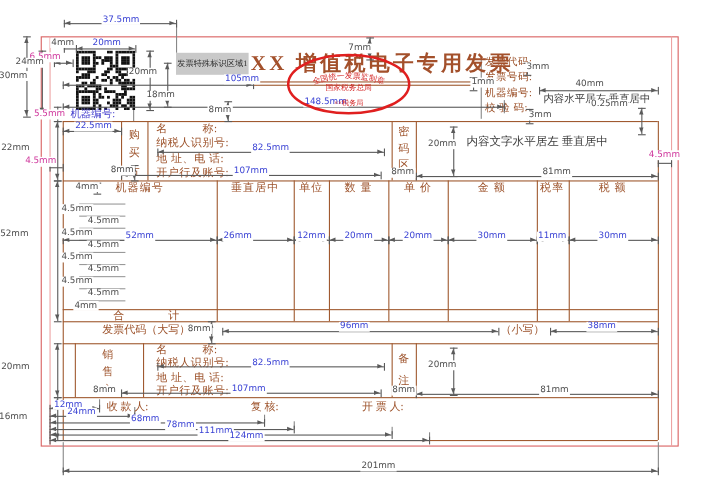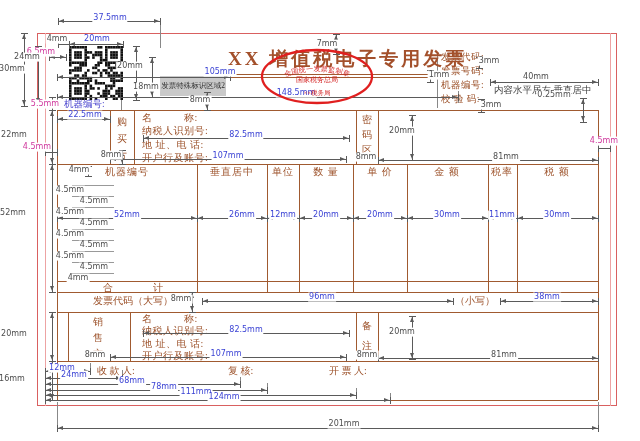--- a/index.html
+++ b/index.html
@@ -277,20 +277,21 @@
     <path id="arcT" d="M 13 40 A 48 22 0 0 1 105 40" fill="none"></path>
     <text font-size="7.2" fill="#d32222" font-family="Liberation Serif,serif">
       <textPath href="#arcT" startOffset="50%" text-anchor="middle">全国统一发票监制章</textPath>
     </text>
     <text x="59" y="35" font-size="7" fill="#d32222" text-anchor="middle" font-family="Liberation Serif,serif">国家税务总局</text>
     <text x="59" y="48" font-size="6.5" fill="#d32222" text-anchor="middle" font-family="Liberation Serif,serif">××税务局</text>
   </svg>
 
   <div class="t" style="left:64px;top:99px;font-size:9.5px;color:#4a45cf;z-index:3">机器编号:</div>
 
+  <div class="note" style="left:424px;top:122px;font-size:10.5px">内容文字水平居左 垂直居中</div>
   <div class="note" style="left:494px;top:84px;font-size:9.5px">内容水平居左 垂直居中</div>
 
   <div class="t" style="left:93px;top:295px;font-size:10px;z-index:3">发票代码（大写）</div>
   <div class="t" style="left:455px;top:295px;font-size:10px;z-index:3">（小写）</div>
   <div class="t" style="left:103px;top:282px;font-size:10px;z-index:3">合　　　　计</div>
 
 <div class="hl" style="left: 57px; top: 110px; width: 541px; height: 1.3px; background: rgb(160, 90, 48);"></div>
     <div class="hl" style="left: 57px; top: 164px; width: 541px; height: 1.3px; background: rgb(160, 90, 48);"></div>
     <div class="hl" style="left: 57px; top: 281px; width: 541px; height: 1.3px; background: rgb(160, 90, 48);"></div>
     <div class="hl" style="left: 57px; top: 292px; width: 541px; height: 1.3px; background: rgb(160, 90, 48);"></div>
@@ -328,21 +329,21 @@
     <div class="vl" style="left: 390px; top: 393px; width: 1px; height: 7px; background: rgb(136, 136, 136);"></div>
     <div class="hl" style="left: 72px; top: 185px; width: 42px; height: 1px; background: rgb(153, 153, 153);"></div>
     <div class="hl" style="left: 72px; top: 196px; width: 42px; height: 1px; background: rgb(153, 153, 153);"></div>
     <div class="hl" style="left: 72px; top: 207px; width: 42px; height: 1px; background: rgb(153, 153, 153);"></div>
     <div class="hl" style="left: 72px; top: 218px; width: 42px; height: 1px; background: rgb(153, 153, 153);"></div>
     <div class="hl" style="left: 72px; top: 229px; width: 42px; height: 1px; background: rgb(153, 153, 153);"></div>
     <div class="hl" style="left: 72px; top: 240px; width: 42px; height: 1px; background: rgb(153, 153, 153);"></div>
     <div class="hl" style="left: 72px; top: 251px; width: 42px; height: 1px; background: rgb(153, 153, 153);"></div>
     <div class="hl" style="left: 72px; top: 262px; width: 42px; height: 1px; background: rgb(153, 153, 153);"></div>
     <div class="hl" style="left: 72px; top: 273px; width: 42px; height: 1px; background: rgb(153, 153, 153);"></div>
-    <div class="grayzone" style="left: 160px; top: 76px; width: 66px; height: 20px;">发票特殊标识区域2</div>
+    <div class="grayzone" style="left: 160px; top: 48px; width: 66px; height: 20px;">发票特殊标识区域1</div>
     <div class="t" style="left: 441px; top: 52px; font-size: 9.5px; letter-spacing: 0.5px; color: rgb(156, 81, 41);">发票代码:</div>
     <div class="t" style="left: 441px; top: 66px; font-size: 9.5px; letter-spacing: 0.5px; color: rgb(156, 81, 41);">发票号码:</div>
     <div class="t" style="left: 441px; top: 80px; font-size: 9.5px; letter-spacing: 0.5px; color: rgb(156, 81, 41);">机器编号:</div>
     <div class="t" style="left: 441px; top: 94px; font-size: 9.5px; letter-spacing: 0.5px; color: rgb(156, 81, 41);">校 验 码:</div>
     <div class="t" style="left: 142px; top: 112px; font-size: 10px; letter-spacing: 0.5px; color: rgb(156, 81, 41);">名　　　称:</div>
     <div class="t" style="left: 142px; top: 125px; font-size: 10px; letter-spacing: 0.5px; color: rgb(156, 81, 41);">纳税人识别号:</div>
     <div class="t" style="left: 142px; top: 139px; font-size: 10px; letter-spacing: 0.5px; color: rgb(156, 81, 41);">地 址、电 话:</div>
     <div class="t" style="left: 142px; top: 152px; font-size: 10px; letter-spacing: 0.5px; color: rgb(156, 81, 41);">开户行及账号:</div>
     <div class="t" style="left: 142px; top: 313px; font-size: 10px; letter-spacing: 0.5px; color: rgb(156, 81, 41);">名　　　称:</div>
     <div class="t" style="left: 142px; top: 325px; font-size: 10px; letter-spacing: 0.5px; color: rgb(156, 81, 41);">纳税人识别号:</div>
@@ -530,21 +531,21 @@
     <div class="dline" style="left: 57px; top: 215px; width: 1px; height: 7px;"></div>
     <div class="dline" style="left: 197px; top: 215px; width: 1px; height: 7px;"></div>
     <div class="arrow" style="left: 58px; top: 216px; border-top: 2.5px solid transparent; border-bottom: 2.5px solid transparent; border-right: 5px solid rgb(90, 90, 90);"></div>
     <div class="arrow" style="left: 191px; top: 216px; border-top: 2.5px solid transparent; border-bottom: 2.5px solid transparent; border-left: 5px solid rgb(90, 90, 90);"></div>
     <div class="dimlbl b" style="left: 127px; top: 215px;">52mm</div>
     <div class="dline" style="left: 197px; top: 218px; width: 70px; height: 1px;"></div>
     <div class="dline" style="left: 197px; top: 215px; width: 1px; height: 7px;"></div>
     <div class="dline" style="left: 267px; top: 215px; width: 1px; height: 7px;"></div>
     <div class="arrow" style="left: 198px; top: 216px; border-top: 2.5px solid transparent; border-bottom: 2.5px solid transparent; border-right: 5px solid rgb(90, 90, 90);"></div>
     <div class="arrow" style="left: 261px; top: 216px; border-top: 2.5px solid transparent; border-bottom: 2.5px solid transparent; border-left: 5px solid rgb(90, 90, 90);"></div>
-    <div class="dimlbl b" style="left: 242px; top: 215px;">26mm</div>
+    <div class="dimlbl b" style="left: 216px; top: 215px;">26mm</div>
     <div class="dline" style="left: 267px; top: 218px; width: 32px; height: 1px;"></div>
     <div class="dline" style="left: 267px; top: 215px; width: 1px; height: 7px;"></div>
     <div class="dline" style="left: 299px; top: 215px; width: 1px; height: 7px;"></div>
     <div class="arrow" style="left: 268px; top: 216px; border-top: 2.5px solid transparent; border-bottom: 2.5px solid transparent; border-right: 5px solid rgb(90, 90, 90);"></div>
     <div class="arrow" style="left: 293px; top: 216px; border-top: 2.5px solid transparent; border-bottom: 2.5px solid transparent; border-left: 5px solid rgb(90, 90, 90);"></div>
     <div class="dimlbl b" style="left: 283px; top: 215px;">12mm</div>
     <div class="dline" style="left: 299px; top: 218px; width: 54px; height: 1px;"></div>
     <div class="dline" style="left: 299px; top: 215px; width: 1px; height: 7px;"></div>
     <div class="dline" style="left: 353px; top: 215px; width: 1px; height: 7px;"></div>
     <div class="arrow" style="left: 300px; top: 216px; border-top: 2.5px solid transparent; border-bottom: 2.5px solid transparent; border-right: 5px solid rgb(90, 90, 90);"></div>

